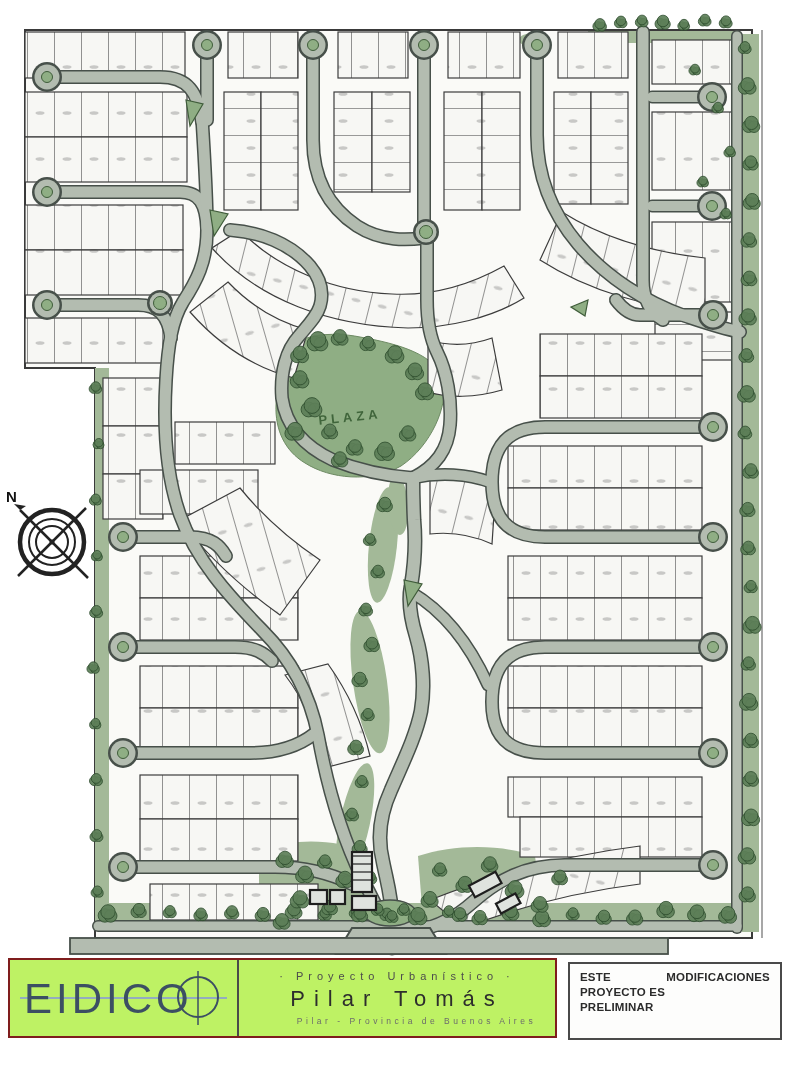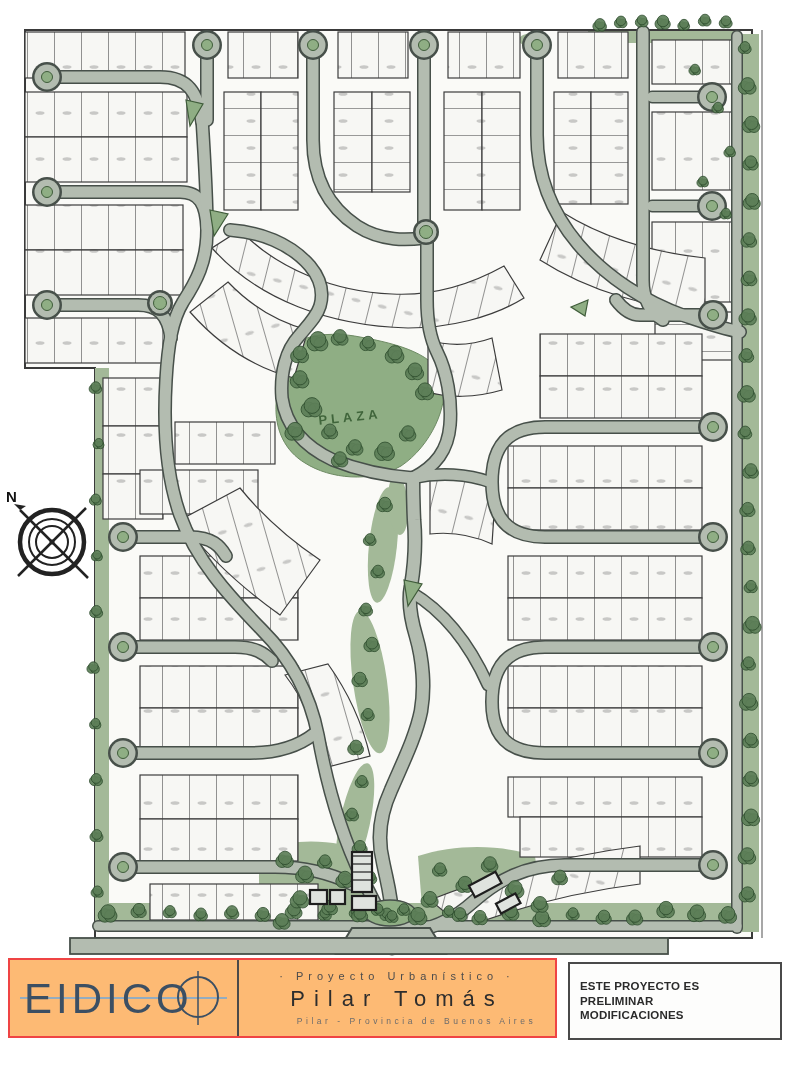--- a/index.html
+++ b/index.html
@@ -3,31 +3,31 @@
 <meta charset="utf-8">
 <style>
   html,body{margin:0;padding:0;background:#ffffff;}
   .page{position:relative;width:788px;height:1080px;background:#ffffff;overflow:hidden;
         font-family:"Liberation Sans",sans-serif;}
   .map-wrap{position:absolute;left:0;top:0;width:788px;height:1080px;filter:blur(.25px);}
   svg text{user-select:none;}
 
   
   .footer-main{position:absolute;left:8px;top:958px;width:549px;height:80px;
-      border:2px solid #ef4444;background:#fdba74;display:flex;box-sizing:border-box;}
+      border:2px solid #7f1d1d;background:#bef264;display:flex;box-sizing:border-box;}
   .brand-cell{width:229px;border-right:2px solid #4a4a4a;display:flex;align-items:center;
       justify-content:center;box-sizing:border-box;}
   .center-cell{flex:1;display:flex;flex-direction:column;align-items:center;
       justify-content:center;gap:4px;box-sizing:border-box;padding:4px 6px;}
   .kicker{font-size:11px;letter-spacing:5px;color:#4c4c4c;white-space:nowrap;}
   .project-name{font-size:22px;letter-spacing:9px;color:#2d2d2d;white-space:nowrap;}
   .location{font-size:8.5px;letter-spacing:3.5px;color:#6c6c6c;white-space:nowrap;margin-left:39px;}
   .footer-right{position:absolute;left:568px;top:962px;width:214px;height:78px;
       border:2px solid #4a4a4a;background:#fdfdfc;box-sizing:border-box;
-      display:flex;flex-direction:column;justify-content:center;padding:6px 10px;}
+      display:flex;flex-direction:row;justify-content:center;padding:6px 10px;}
   .disclaimer{font-size:11.5px;font-weight:700;color:#2b2b2b;line-height:1.3;letter-spacing:.2px;}
   .logo-text{font-size:42px;letter-spacing:4px;fill:#3c4f63;font-family:"Liberation Sans",sans-serif;}
 </style>
 </head>
 <body>
 
 <div class="page">
 
   <div class="map-wrap">
   <svg id="plan" width="788" height="1080" viewBox="0 0 788 1080">

